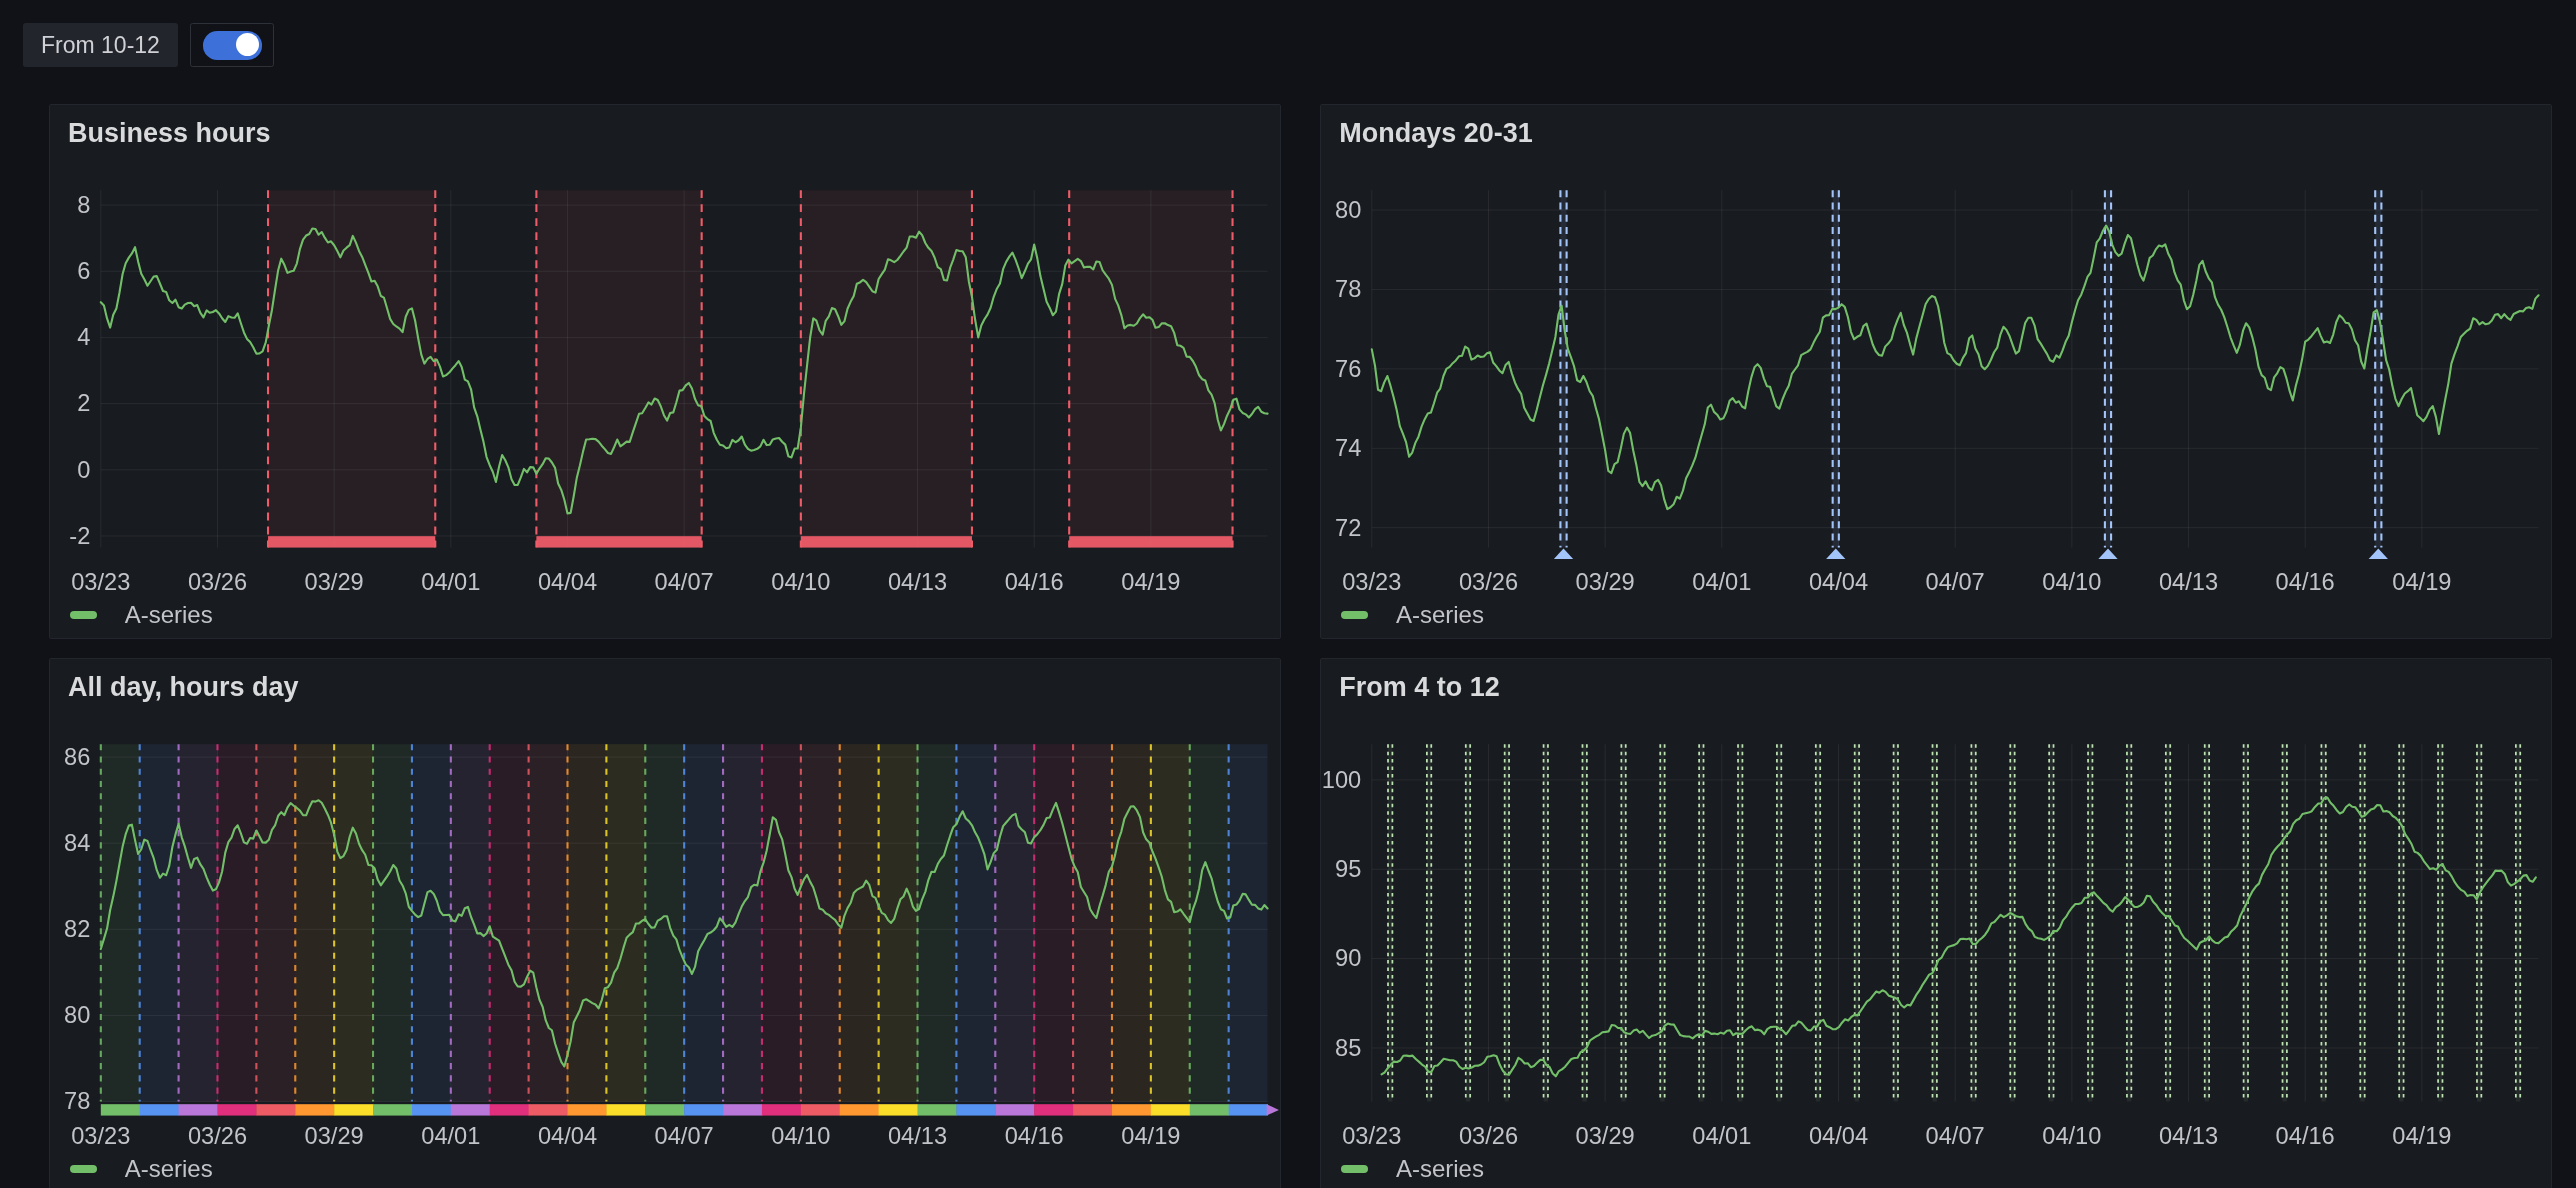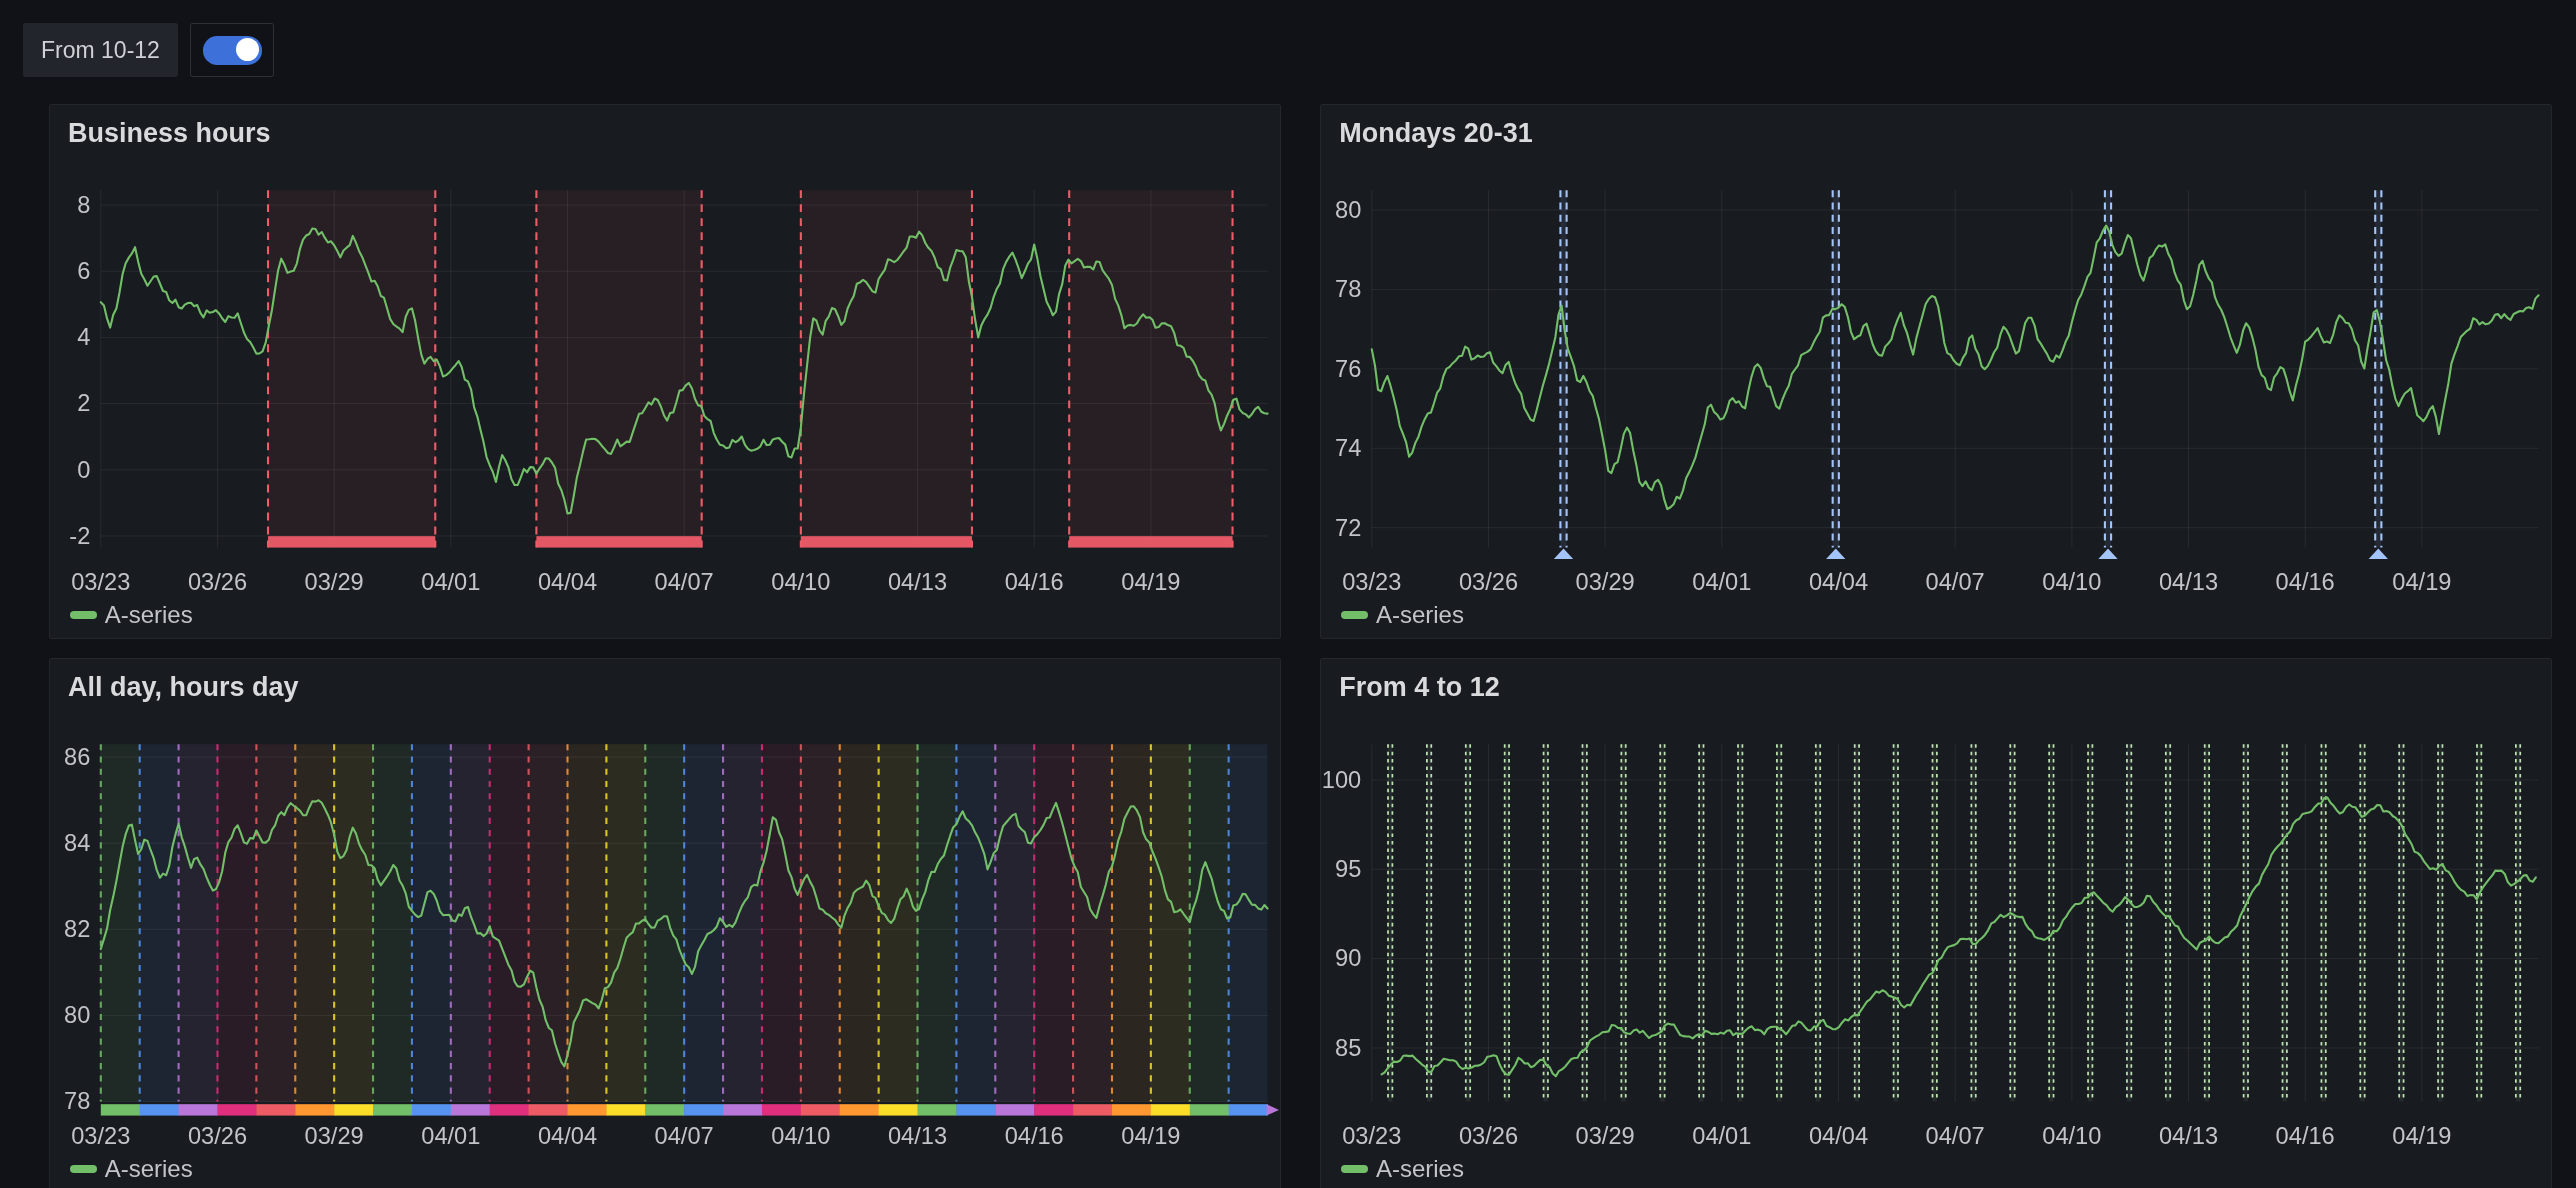--- a/index.html
+++ b/index.html
@@ -2,33 +2,33 @@
 <html style="font-size:14.3px"><head>
 <meta charset="utf-8">
 <style>
   html,body{margin:0;padding:0;}
   body{
     width:2576px;height:1189px;overflow:hidden;position:relative;
     background:#111217;
     font-family:"Liberation Sans",sans-serif;
     -webkit-font-smoothing:antialiased;
   }
-  .toolbar{position:absolute;left:23px;top:23px;display:flex;gap:12.5px;height:54px;}
+  .toolbar{position:absolute;left:23px;top:23px;display:flex;gap:12.5px;height:44px;}
   .var-label{background:#22252B;color:#D0D1D6;font-size:23px;font-weight:500;
     display:flex;align-items:center;padding:0 18px;border-radius:2.7px;}
   .switch-box{width:82px;border:0.9px solid #2E3138;border-radius:2.7px;
     display:flex;align-items:center;justify-content:center;background:transparent;cursor:pointer;}
   .switch{width:59px;height:29px;border-radius:14.3px;position:relative;}
   .knob{position:absolute;right:2.7px;top:2.7px;width:23px;height:23px;border-radius:50%;background:#ffffff;}
   .grid{position:absolute;left:23px;top:104px;width:2529px;
     display:grid;grid-template-columns:1fr 1fr;grid-template-rows:535px 535px;gap:19px 13.4px;}
   .panel{position:relative;background:#181B1F;border:0.9px solid #23262D;border-radius:1.8px;overflow:hidden;margin-left:26px;}
   .panel-title{position:absolute;left:18px;top:12.5px;margin:0;font-size:27px;font-weight:600;color:#D9DADC;z-index:3;}
   svg.plot{position:absolute;left:0;top:0;width:100%;height:100%;display:block;}
-  .legend{position:absolute;left:19.7px;bottom:9px;display:flex;align-items:center;gap:8px;z-index:3;}
+  .legend{position:absolute;left:19.7px;bottom:9px;display:flex;align-items:center;gap:28px;z-index:3;}
   .swatch{width:27px;height:8px;border-radius:4.5px;}
   .legend-label{font-size:24px;color:#C2C4C9;}
   text{font-family:"Liberation Sans",sans-serif;}
 </style>
 </head>
 <body>
 
 <div class="toolbar">
   <div class="var-label">From 10-12</div>
   <div class="switch-box" role="switch" aria-checked="true">

